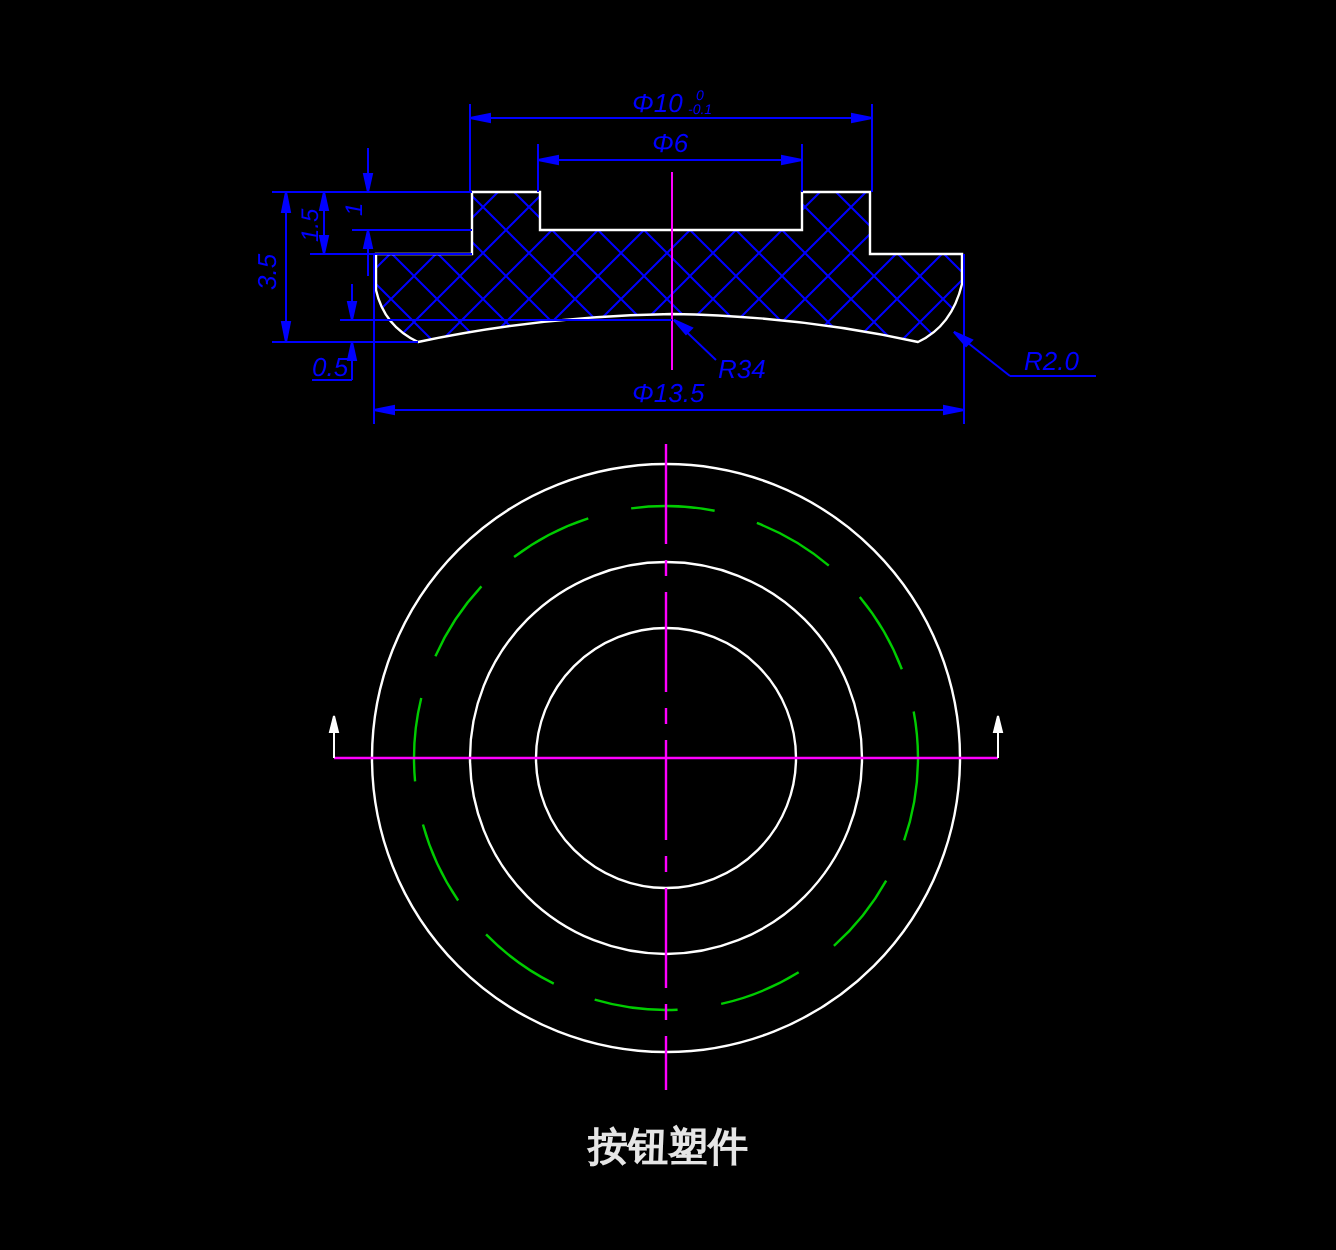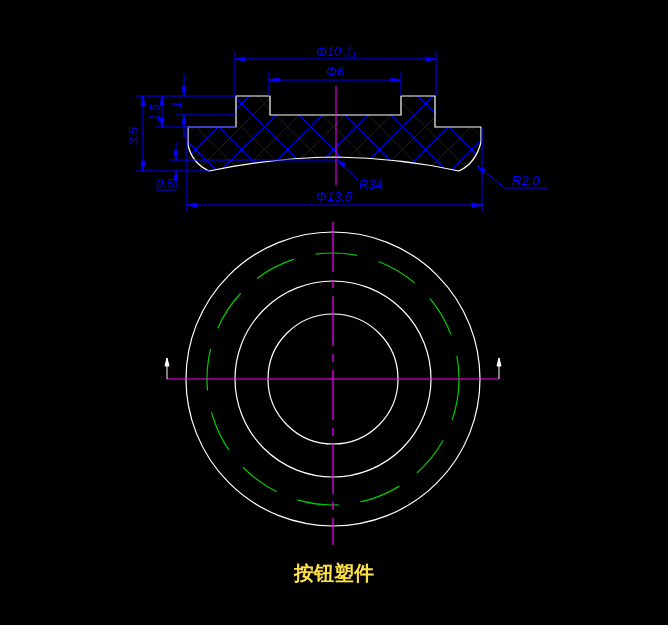--- a/index.html
+++ b/index.html
@@ -1,19 +1,19 @@
 <!DOCTYPE html>
 <html><head>
 <meta charset="utf-8">
 <style>
   html, body { margin:0; padding:0; background:#000; }
   body { width:668px; height:625px; overflow:hidden; position:relative; font-family:"DejaVu Sans", sans-serif; }
   #canvas { position:absolute; left:0; top:0; width:668px; height:625px; }
   .dimtext { font-family:"Liberation Sans", sans-serif; font-style:italic; fill:#0000ff; }
-  .title { position:absolute; left:0; width:668px; top:560px; text-align:center; color:#fde047; font-size:20px; font-weight:bold; font-family:"DejaVu Sans", sans-serif; }
+  .title { position:absolute; left:0; width:668px; top:560px; text-align:center; color:#e5e5e5; font-size:20px; font-weight:bold; font-family:"DejaVu Sans", sans-serif; }
 </style>
 </head>
 <body>
 
 <svg id="canvas" width="668" height="625" viewBox="0 0 668 625" xmlns="http://www.w3.org/2000/svg">
   <defs>
     <clipPath id="sectionClip">
       <path d="M236,96 L270,96 L270,115 L401,115 L401,96 L435,96 L435,127 L481,127 L481,142 Q476,163 459,171 Q400,158 336,157 Q270,158 209,171 Q192,163 188,145 L188,127 L236,127 Z"></path>
     </clipPath>
     <pattern id="hatch" width="23" height="23" patternUnits="userSpaceOnUse">

